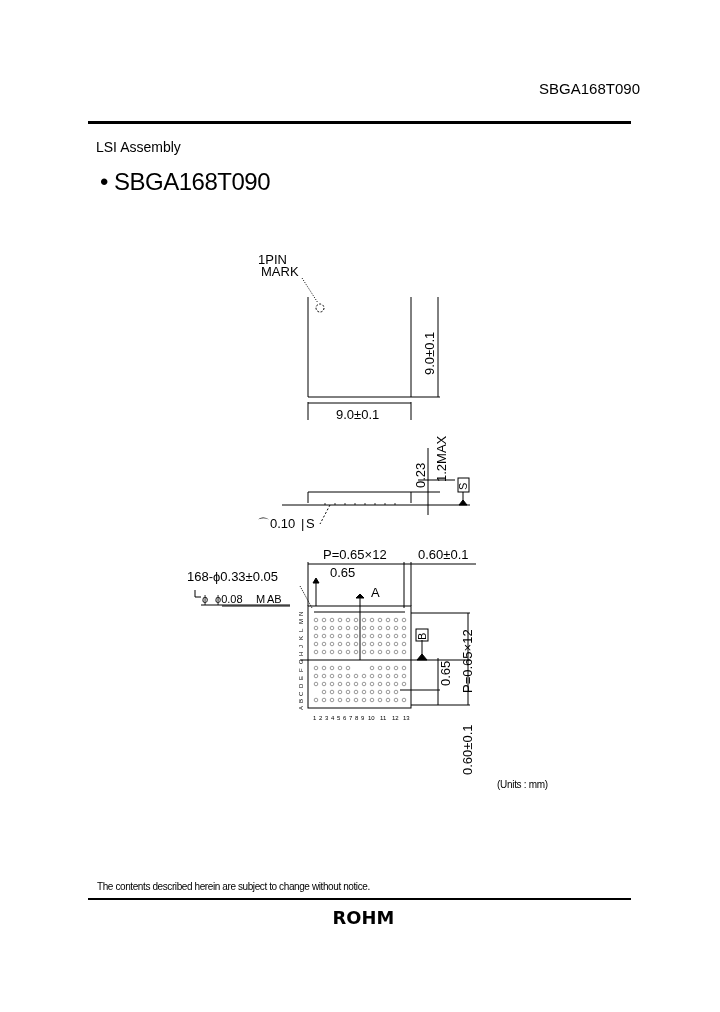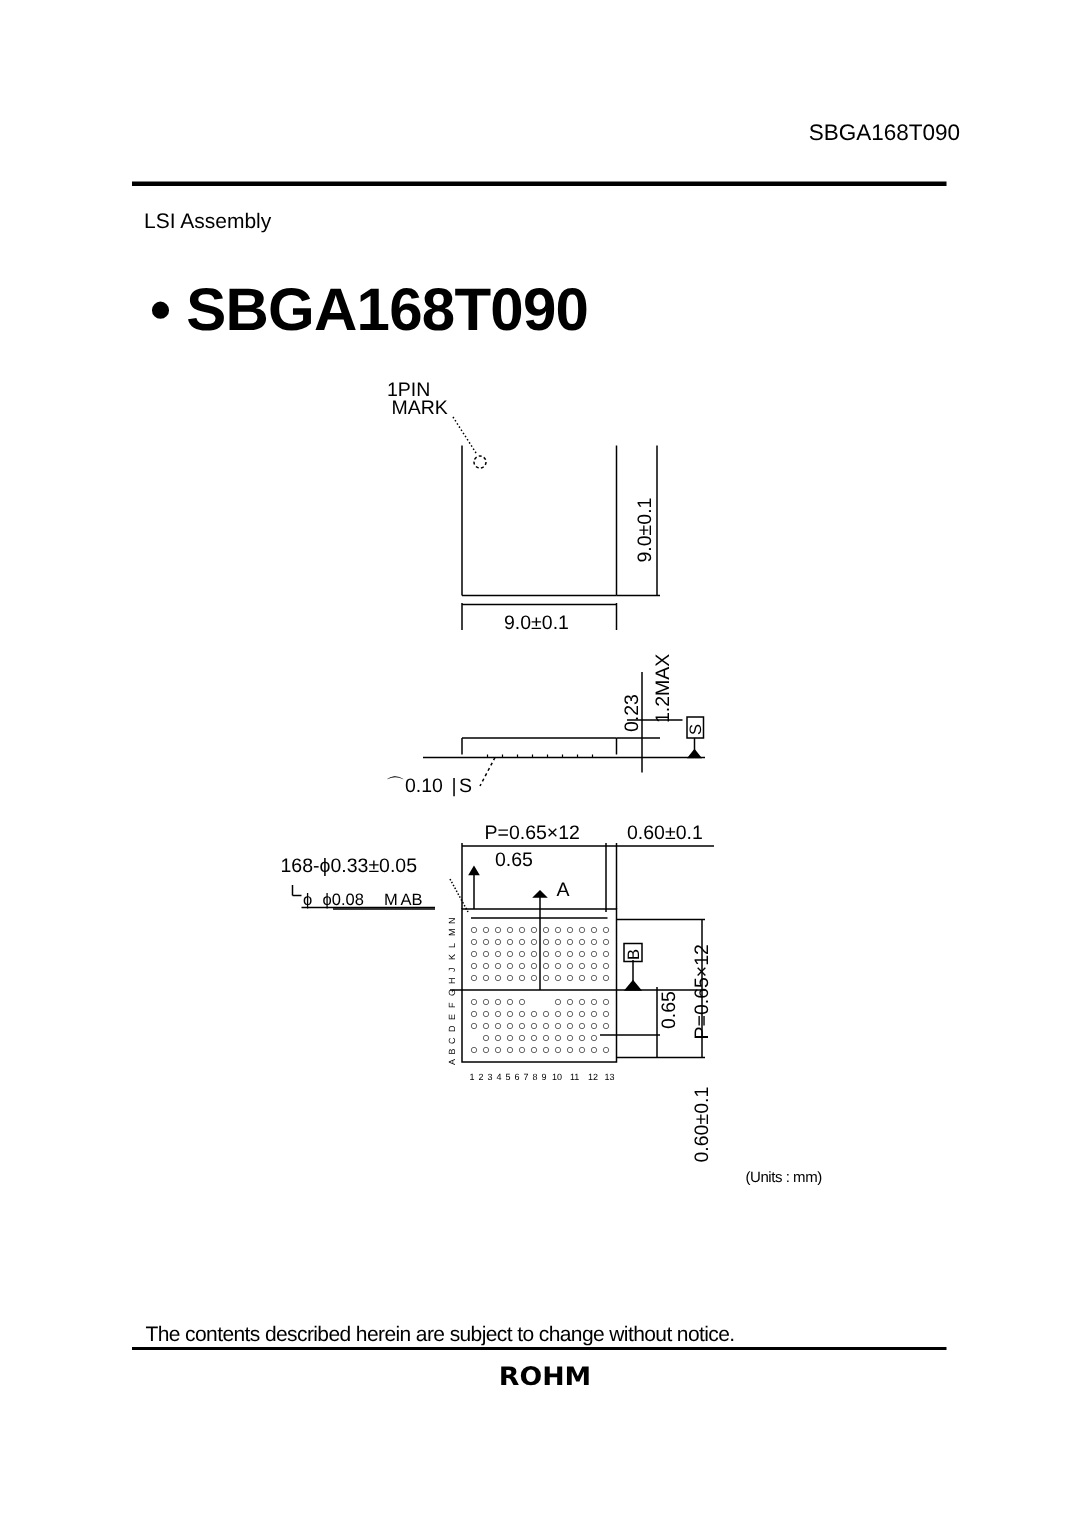--- a/index.html
+++ b/index.html
@@ -2,22 +2,22 @@
 <html><head>
 <meta charset="utf-8">
 <style>
   html, body { margin: 0; padding: 0; background: #ffffff; }
   body { width: 720px; height: 1012px; position: relative; overflow: hidden;
          font-family: "Liberation Sans", sans-serif; color: #000; }
   .abs { position: absolute; }
   .hdr-code { right: 80px; top: 80px; font-size: 15px; }
   .hdr-cat { left: 96px; top: 103px; font-size: 14px; margin-top: 36px; }
   .rule-top { left: 88px; top: 121px; width: 543px; height: 3px; background: #000; }
-  .title { left: 100px; top: 185px; font-size: 40px; font-weight: bold; letter-spacing: -0.5px; }
-  .footer-note { left: 97px; top: 881px; font-size: 14px; letter-spacing: -0.4px; }
+  .title { left: 100px; top: 168px; font-size: 24px; font-weight: normal; letter-spacing: -0.5px; }
+  .footer-note { left: 97px; top: 881px; font-size: 10px; letter-spacing: -0.4px; }
   .rule-bot { left: 88px; top: 898px; width: 543px; height: 2px; background: #000; }
   .logo { left: 334px; top: 908px; font-size: 17px; font-weight: bold; font-family: "DejaVu Sans", sans-serif;
           letter-spacing: 0px; transform: scaleX(1.05); }
   svg.drawing { position: absolute; left: 0; top: 0; }
   svg text { font-family: "Liberation Sans", sans-serif; fill: #000; }
 </style>
 </head>
 <body>
 
 <div class="abs hdr-code">SBGA168T090</div>

